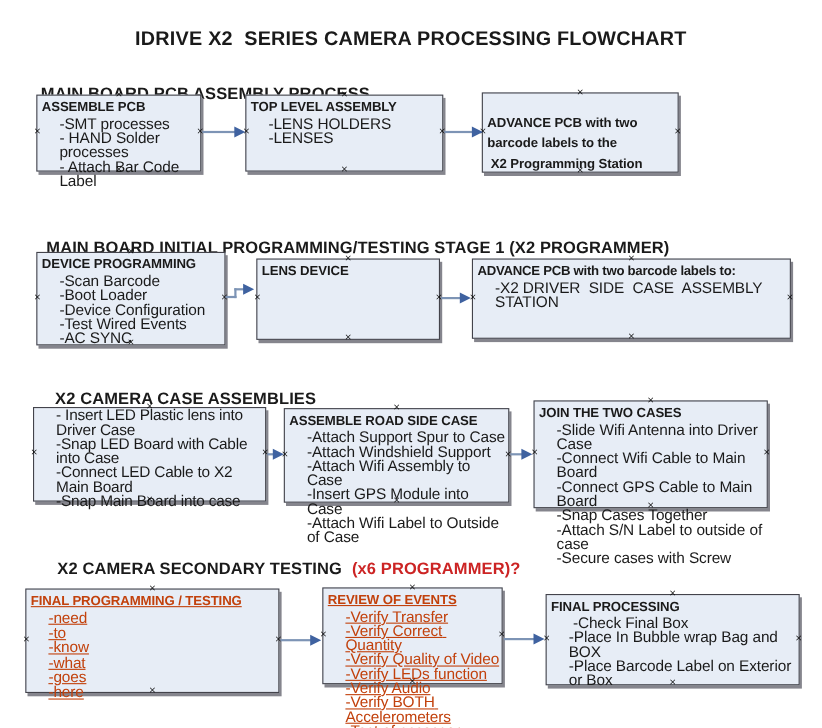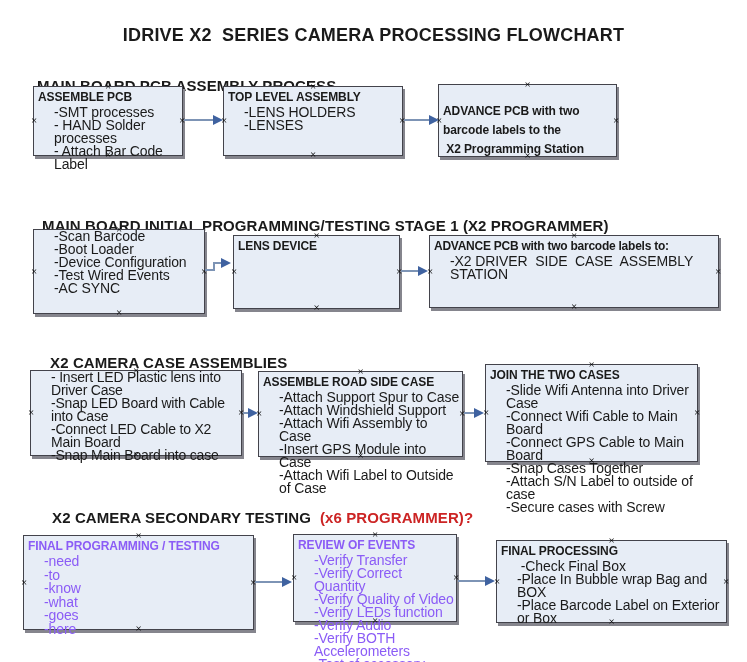--- a/index.html
+++ b/index.html
@@ -21,21 +21,21 @@
   }
   .pbox-title{
     font-size:12px;font-weight:bold;line-height:17px;letter-spacing:-.1px;
     padding:2px 2px 0 4px;white-space:pre-wrap;
   }
   .pbox-title.roomy{line-height:19px;padding-top:17px;}
   .pbox-items{
     font-size:14px;line-height:13px;letter-spacing:-.1px;
     padding:0 1px 0 20px;white-space:pre-wrap;
   }
-  .pbox.red-box .pbox-title,.pbox.red-box .pbox-items{color:#8b5cf6;}
+  .pbox.red-box .pbox-title,.pbox.red-box .pbox-items{color:#c2410c;text-decoration:underline;}
   .cp{
     position:absolute;transform:translate(-50%,-55%);
     font-family:"Liberation Serif",serif;font-size:11px;line-height:1;color:#000;
     pointer-events:none;
   }
   .arrow{position:absolute;left:0;top:0;width:0;height:0;}
   .aline{position:absolute;height:2px;background:#7d94b5;}
   .avline{position:absolute;width:2px;background:#7d94b5;}
   .ahead{
     position:absolute;width:0;height:0;
@@ -86,20 +86,21 @@
     <div class="pbox-title roomy">ADVANCE PCB with two
 barcode labels to the
  X2 Programming Station</div>
   <span class="cp" style="left: 50%; top: 0%;">×</span>
       <span class="cp" style="left: 50%; top: 100%;">×</span>
       <span class="cp" style="left: 0%; top: 50%;">×</span>
       <span class="cp" style="left: 100%; top: 50%;">×</span>
     </div>
 
   <div class="pbox" style="left:33px;top:229px;width:172px;height:85px;">
+    <div class="pbox-title">DEVICE PROGRAMMING</div>
     <div class="pbox-items">-Scan Barcode
 -Boot Loader
 -Device Configuration
 -Test Wired Events
 -AC SYNC</div>
   <span class="cp" style="left: 50%; top: 0%;">×</span>
       <span class="cp" style="left: 50%; top: 100%;">×</span>
       <span class="cp" style="left: 0%; top: 50%;">×</span>
       <span class="cp" style="left: 100%; top: 50%;">×</span>
     </div>

